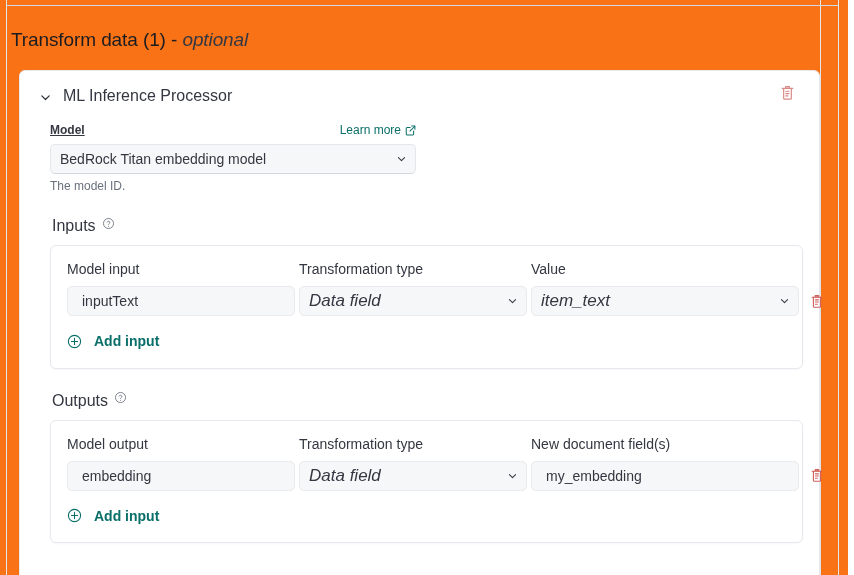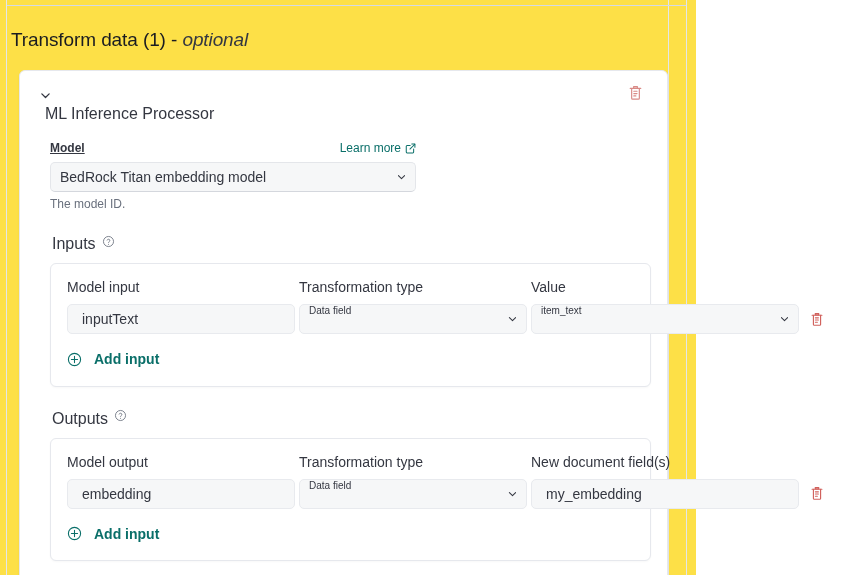--- a/index.html
+++ b/index.html
@@ -14,23 +14,23 @@
     font-family: "Liberation Sans", sans-serif;
     background: #ffffff;
     color: #343741;
     font-size: 14px;
     -webkit-font-smoothing: antialiased;
   }
 
   
   .page {
     position: relative;
-    width: 696px;
+    width: 848px;
     height: 575px;
-    background: #fde047;
+    background: #f97316;
   }
   .edge-left {
     position: absolute;
     left: 6px; top: 0; bottom: 0;
     width: 1px;
     background: #e3e6ea;
   }
   .edge-right-inner {
     position: absolute;
     right: 27px; top: 0; bottom: 0;
@@ -80,24 +80,23 @@
     background: #ffffff;
     border: 1px solid #e6e8ed;
     border-radius: 6px;
     box-shadow: 0 1px 2px rgba(0,0,0,0.035), 0 2px 5px rgba(0,0,0,0.025);
     padding: 0 0 14px 0;
     min-height: 520px;
   }
 
   .card-header {
     display: flex;
-    align-items: flex-start;
+    align-items: flex-end;
     padding: 15px 14px 0 16px;
     position: relative;
-    flex-direction: column;
   }
   .chev-toggle {
     width: 18px; height: 18px;
     display: flex; align-items: center; justify-content: center;
     color: #343741;
     flex: 0 0 auto;
     cursor: pointer;
   }
   .card-title {
     margin-left: 9px;
@@ -239,28 +238,29 @@
     overflow: hidden;
     white-space: nowrap;
   }
   .sel-input {
     position: relative;
     height: 30px;
     background: #f6f7f8;
     border: 1px solid #e8eaee;
     border-radius: 5px;
     display: flex;
-    align-items: flex-start;
+    align-items: center;
     padding: 0 26px 0 9px;
-    font-size: 10px;
+    font-size: 17px;
     color: #343741;
     width: 100%;
     cursor: pointer;
     overflow: hidden;
     white-space: nowrap;
+    font-style: italic;
   }
   .sel-input .chev {
     position: absolute;
     right: 8px; top: 50%;
     transform: translateY(-50%);
     display: flex;
     color: #343741;
   }
 
   .trash-row {

